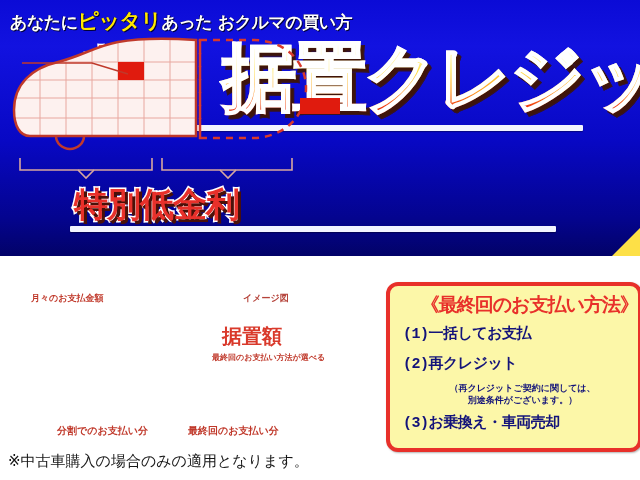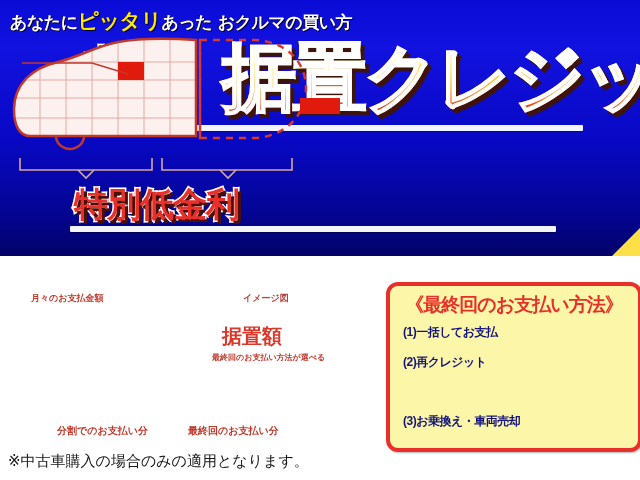--- a/index.html
+++ b/index.html
@@ -71,26 +71,26 @@
   .lbl-bunkatsu{left:57px;top:424px;font-size:10px;}
   .lbl-final{left:188px;top:424px;font-size:10px;}
 
   .footnote{position:absolute;left:8px;top:452px;font-size:15px;color:#161616;
     font-family:"DejaVu Sans","Liberation Sans",sans-serif;white-space:nowrap;}
 
   
   .panel{position:absolute;left:386px;top:282px;width:248px;height:162px;
     background:#fcf7a8;border:4px solid #e8302a;border-radius:12px;
     box-shadow:1px 1px 2px rgba(0,0,0,.3);}
-  .panel-head{position:absolute;left:0;top:6px;width:248px;text-align:center;
+  .panel-head{position:absolute;left:0;top:6px;width:248px;text-align:right;
     font-size:19px;font-weight:bold;color:#e8302a;letter-spacing:-1px;
     font-family:Liberation Serif, serif;}
-  .opt{position:absolute;left:13px;font-size:12px;font-weight:bold;color:#13137a;
+  .opt{position:absolute;left:13px;font-size:15px;font-weight:bold;color:#13137a;
     letter-spacing:-0.5px;white-space:nowrap;
-    font-family:Liberation Sans, sans-serif;}
+    font-family:Liberation Mono, monospace;}
   .opt1{top:38px;} .opt2{top:68px;} .opt3{top:127px;}
   .opt-note{position:absolute;left:30px;top:96px;width:205px;text-align:center;
     font-size:9px;font-weight:bold;color:#13137a;line-height:12px;
     font-family:"DejaVu Sans","Liberation Sans",sans-serif;}
 </style>
 </head>
 <body>
 
 <div id="page">
 
@@ -171,16 +171,20 @@
   <div class="dlabel lbl-choose">最終回のお支払い方法が選べる</div>
   <div class="dlabel lbl-bunkatsu">分割でのお支払い分</div>
   <div class="dlabel lbl-final">最終回のお支払い分</div>
 
   <div class="footnote">※中古車購入の場合のみの適用となります。</div>
 
   <div class="panel">
     <div class="panel-head">《最終回のお支払い方法》</div>
     <div class="opt opt1">(1)一括してお支払</div>
     <div class="opt opt2">(2)再クレジット</div>
+    <div class="opt-note">
+      <div>（再クレジットご契約に関しては、</div>
+      <div>別途条件がございます。）</div>
+    </div>
     <div class="opt opt3">(3)お乗換え・車両売却</div>
   </div>
 
 </div>
 
 </body></html>

